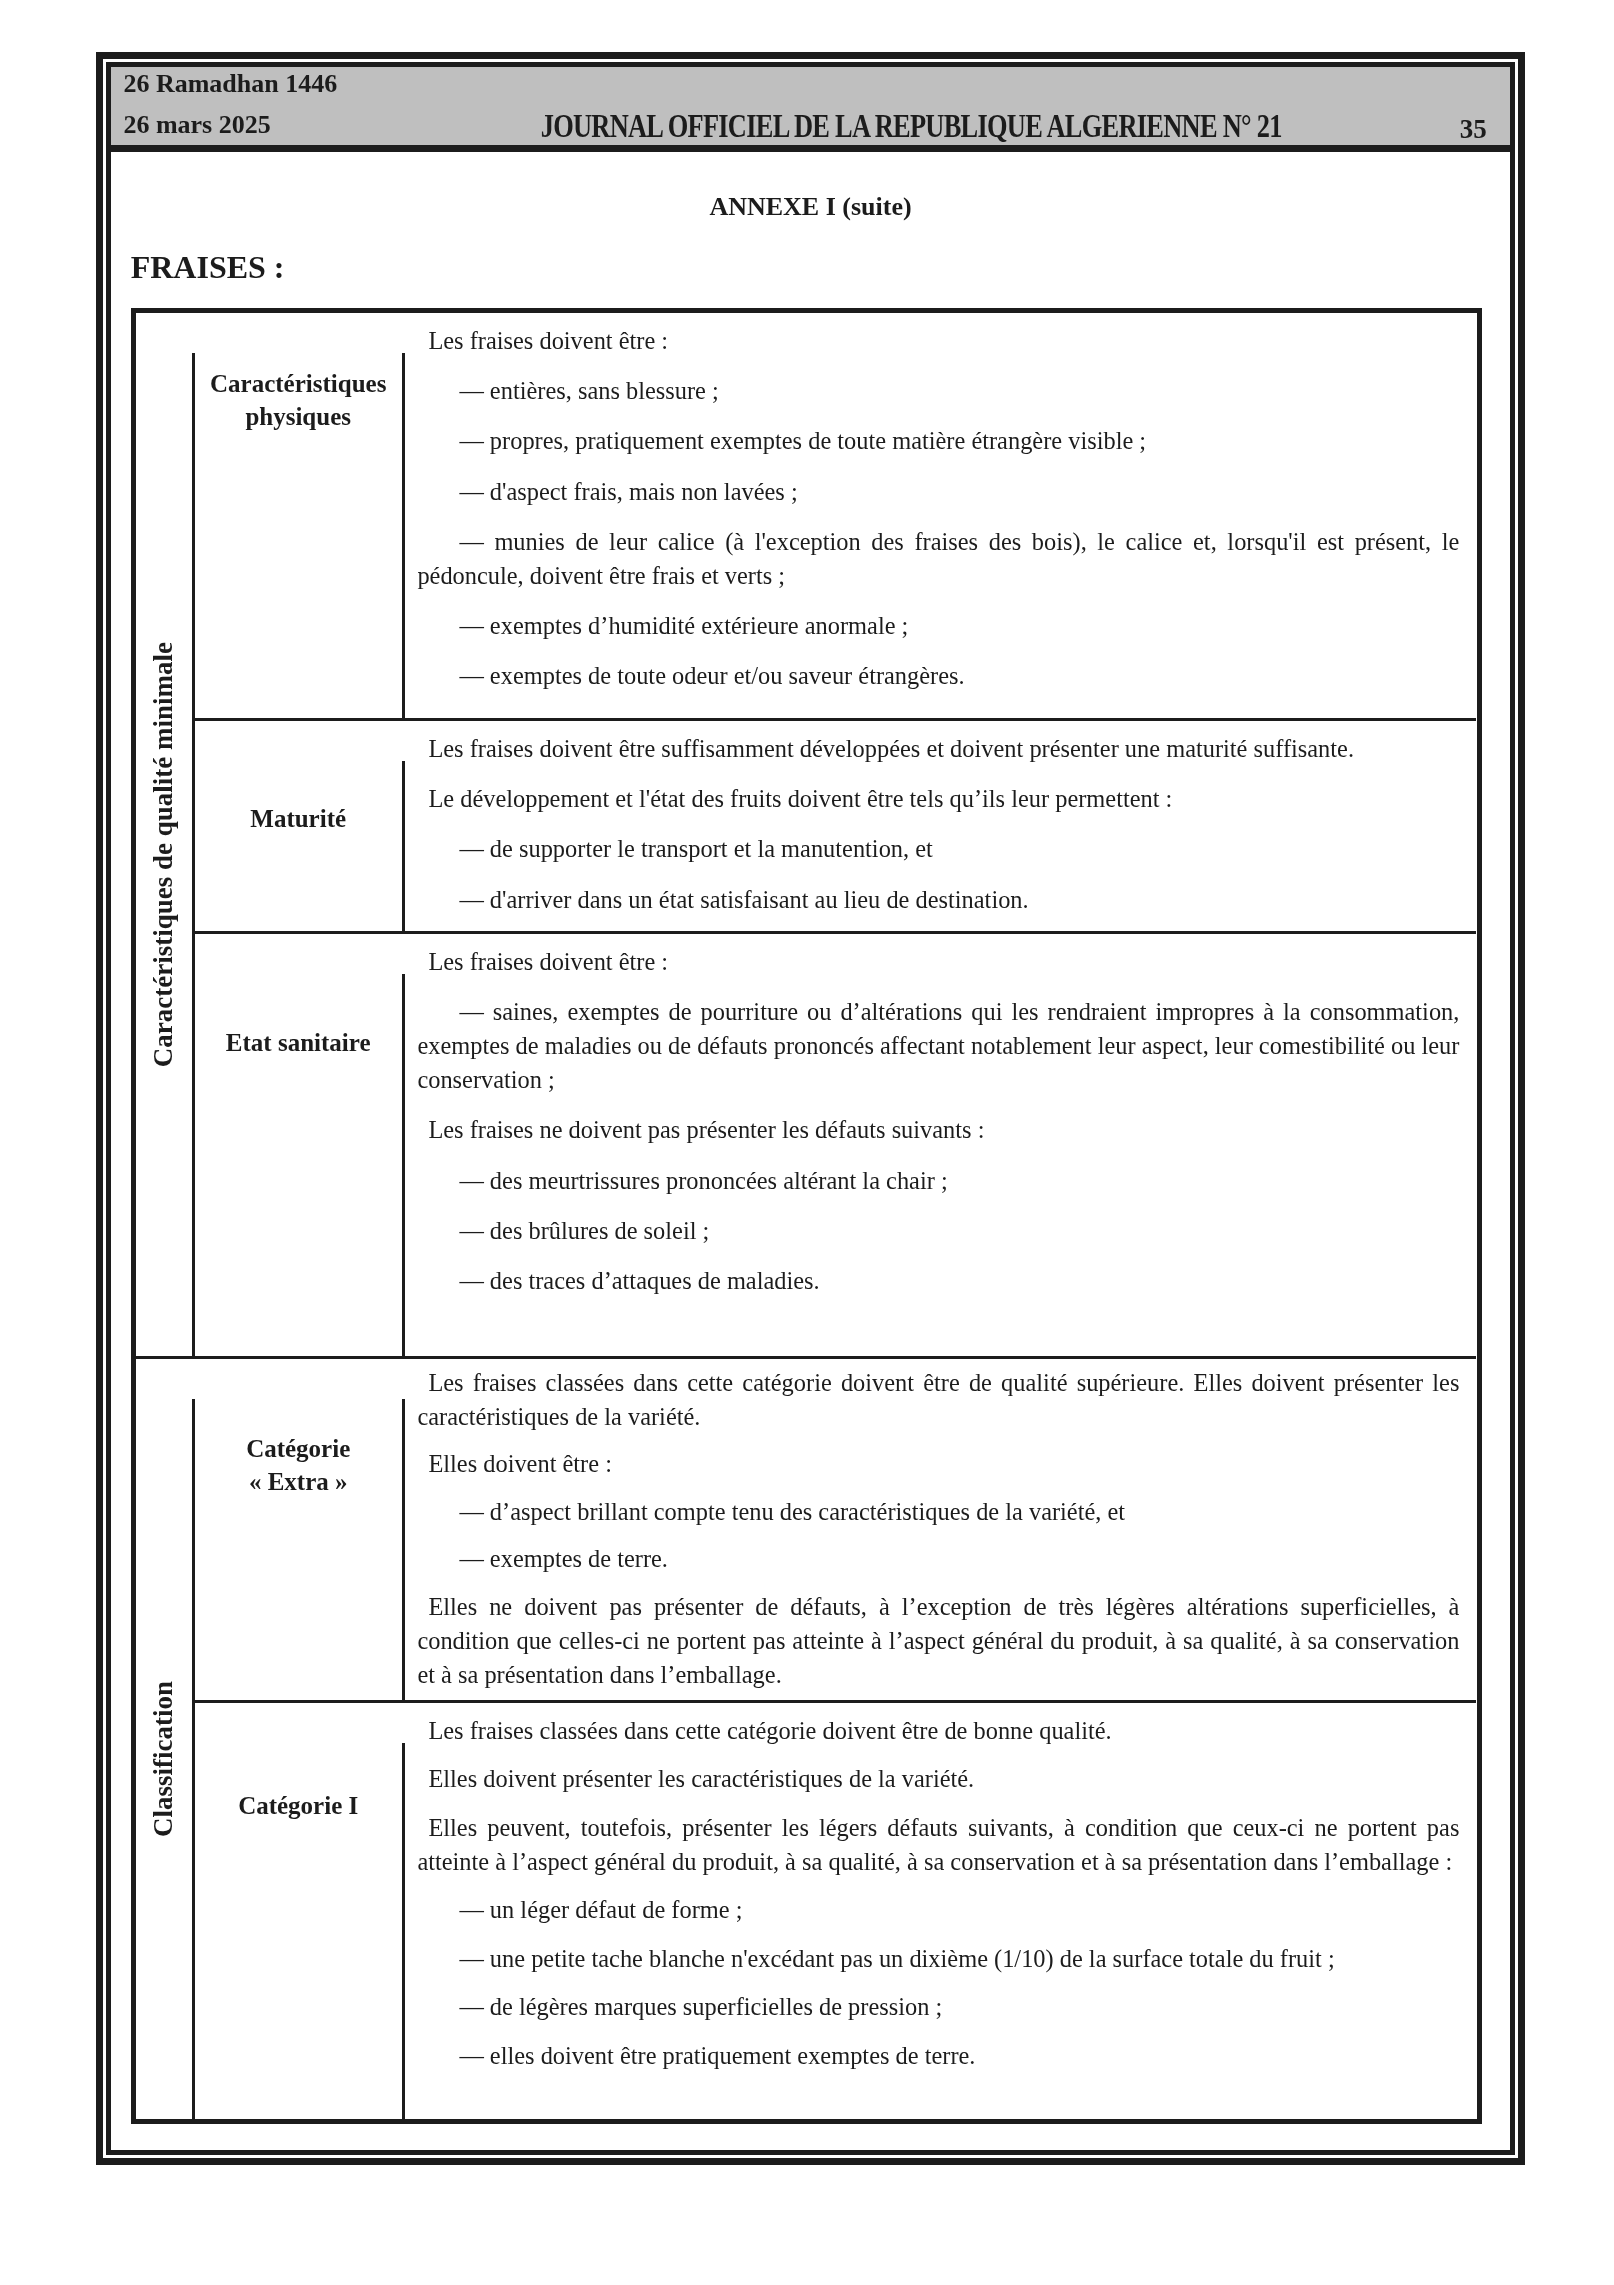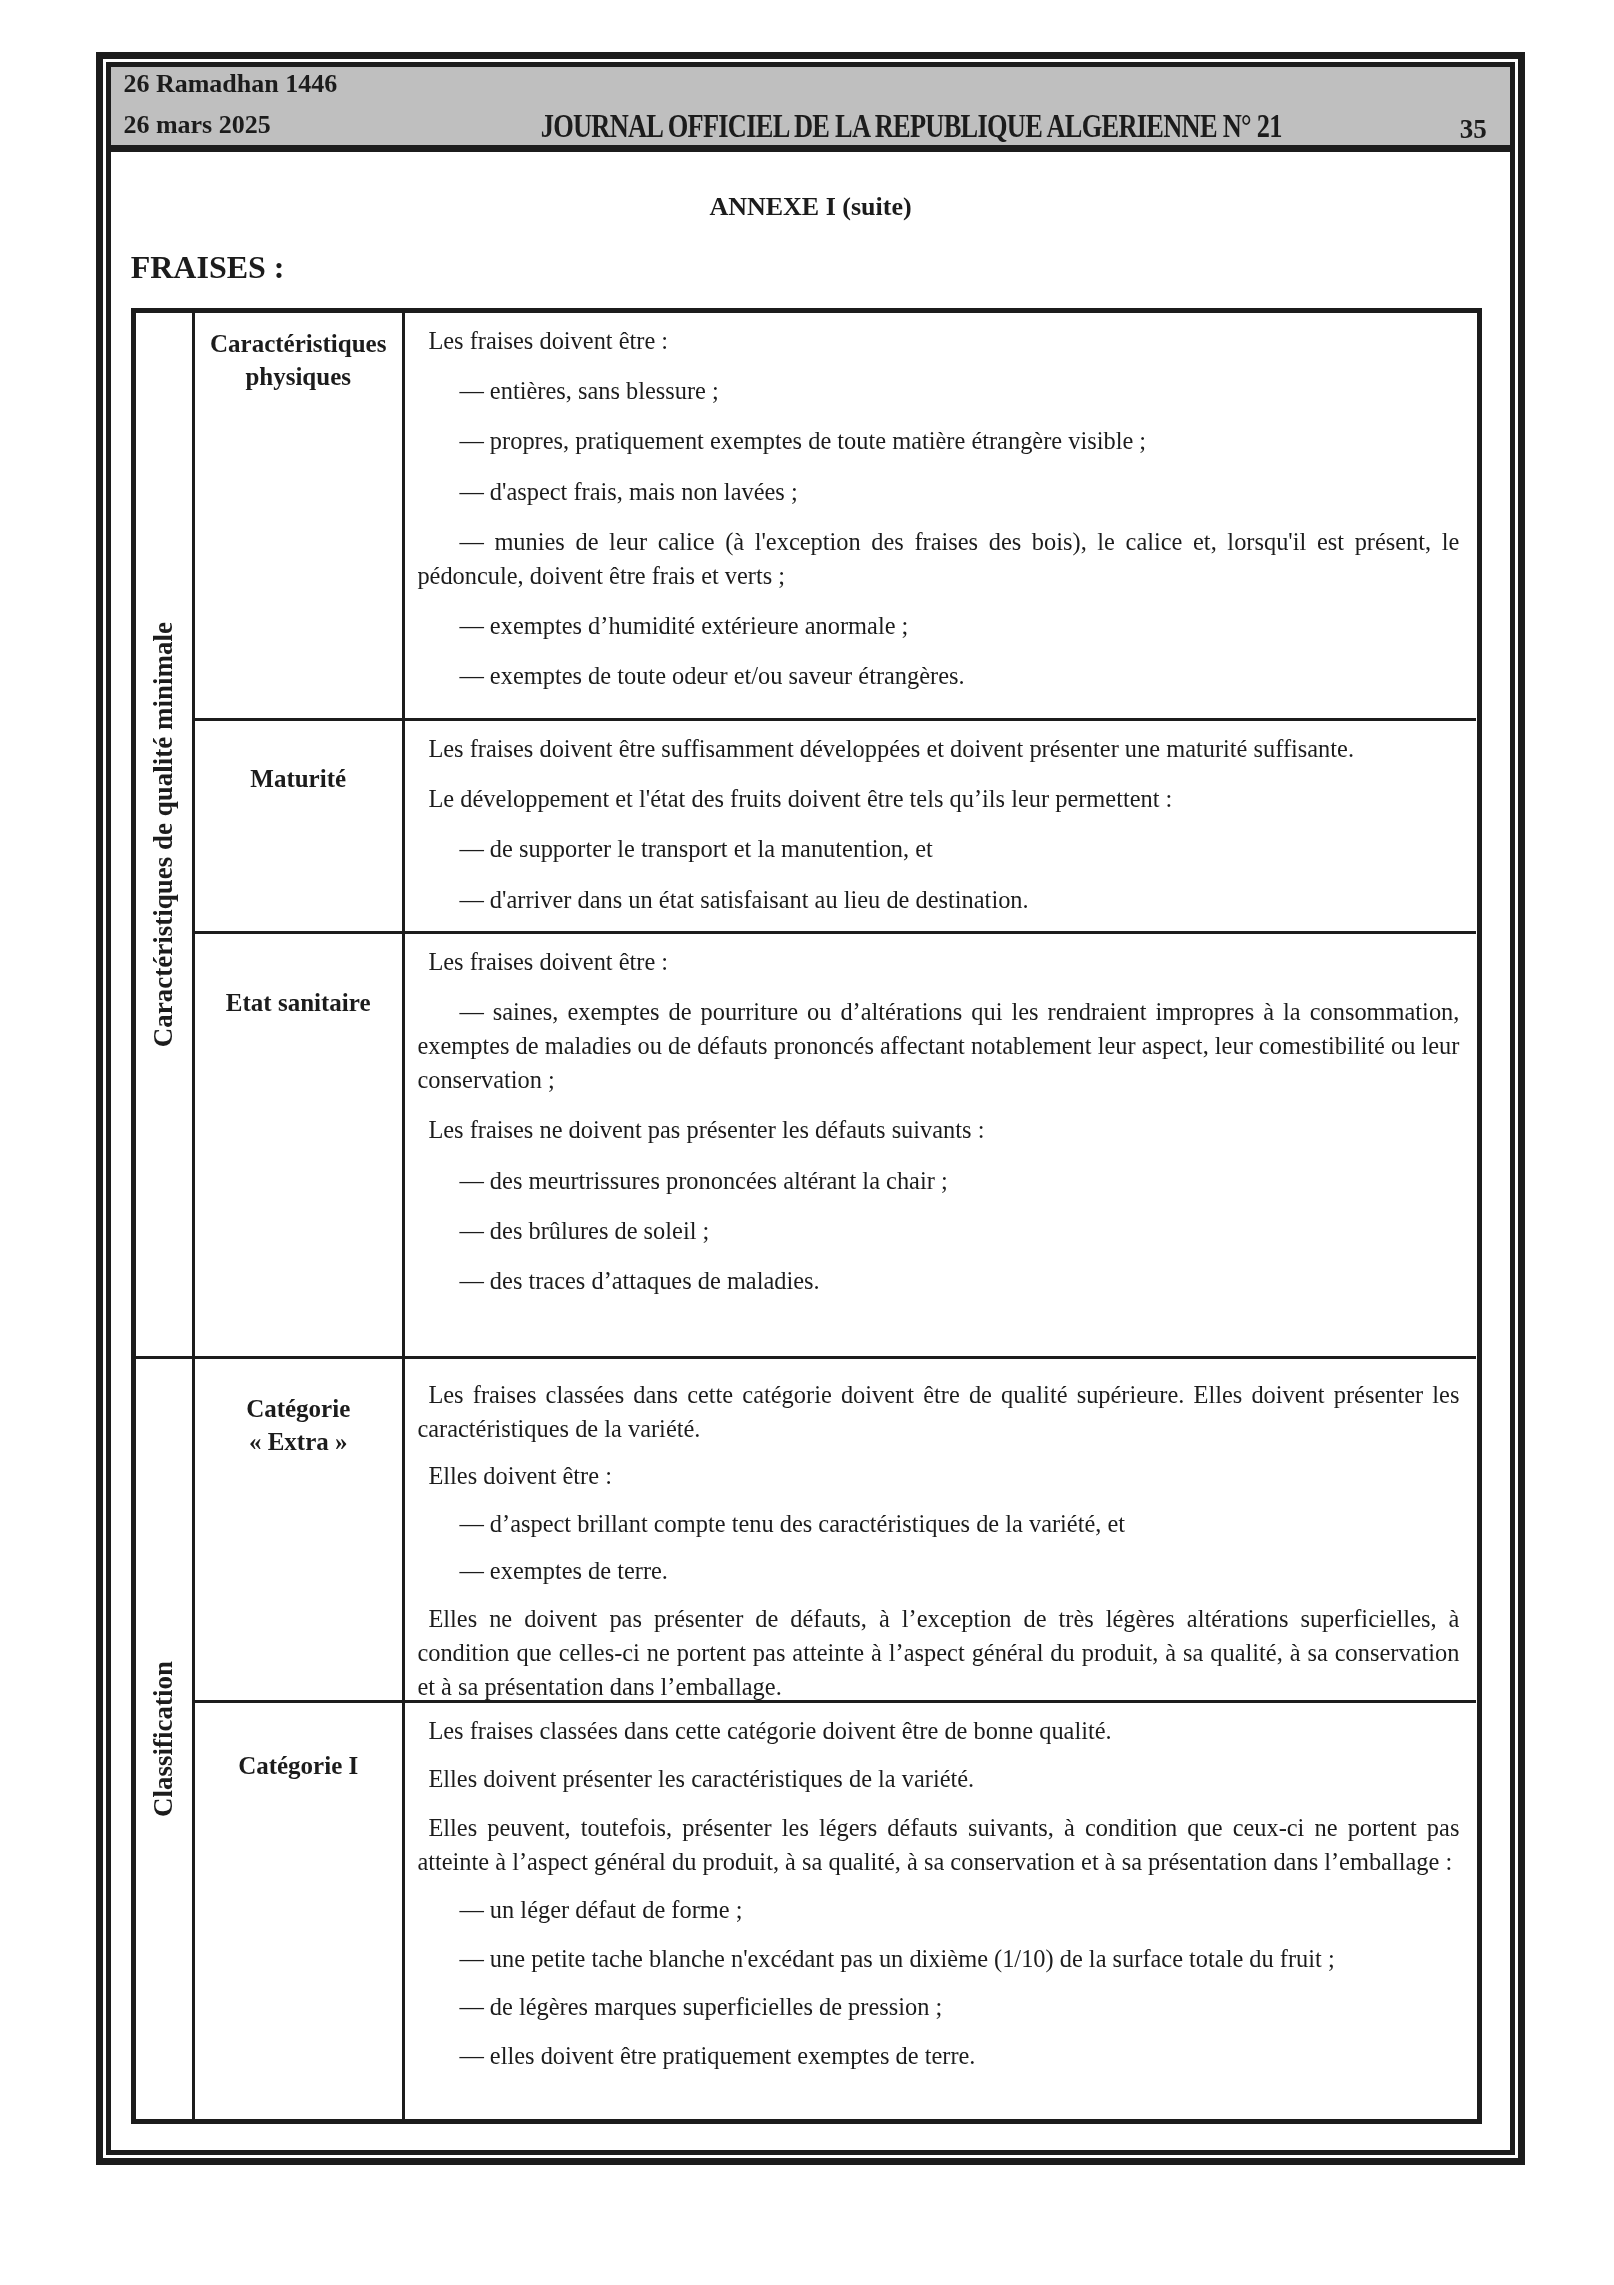--- a/index.html
+++ b/index.html
@@ -42,21 +42,21 @@
 
   .qtable {
     margin:22px 0 0 20px;
     width:1351px;
     border:5.4px solid #1c1c1c;
     display:grid;
     grid-template-columns:59px 210px 1071px;
     grid-template-rows:408px 213px 425px 344px 416px;
   }
   .cell { overflow:hidden; }
-  .b-r { border-right:3.6px solid #1c1c1c; }
+  .b-r { border-right:3.6px solid #1c1c1c;margin-top:40px; }
   .b-b { border-bottom:3.6px solid #1c1c1c; }
 
   .vcell { display:flex; align-items:center; justify-content:center; }
   .vlab {
     writing-mode:vertical-rl; transform:rotate(180deg);
     font-weight:bold; font-size:27px; white-space:nowrap;
   }
   .g1 { grid-column:1; grid-row:1 / span 3; }
   .g2 { grid-column:1; grid-row:4 / span 2; }
 
@@ -68,21 +68,21 @@
   .pt4 { padding-top:33px; } .pt5 { padding-top:46px; }
 
   .content {
     padding:11px 16.3px 0 12.7px;
     font-size:24.4px; line-height:34px;
     text-align:justify;
   }
   .content p { margin:0 0 16.3px; text-indent:11px; }
   .content p.dash { text-indent:42px; }
   .content.tight p { margin-bottom:14.5px; }
-  .content.tight4 { padding-top:19px;font-family:Liberation Serif, serif; }
+  .content.tight4 { padding-top:7px;font-family:Liberation Serif, serif; }
   .content.tight4 p { margin-bottom:13.6px; }
 </style>
 </head>
 <body>
 
 <div class="frame-outer">
   <div class="frame-inner">
 
     <div class="journal-header">
       <div class="dates">

